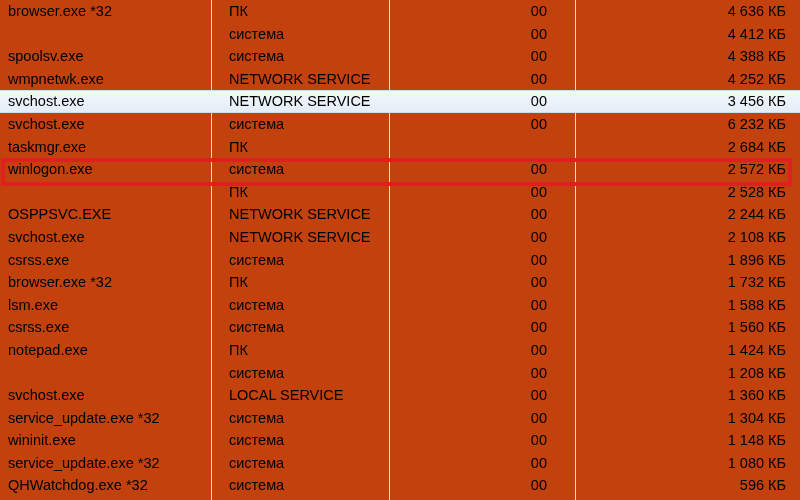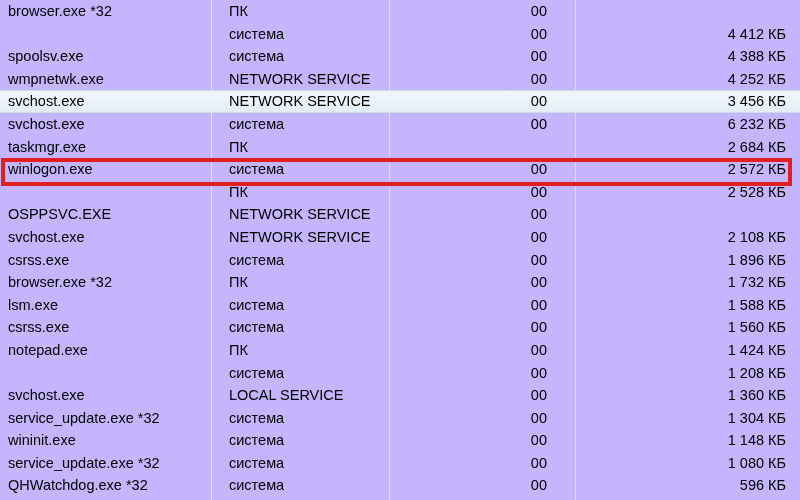--- a/index.html
+++ b/index.html
@@ -11,21 +11,21 @@
     height: 500px;
     overflow: hidden;
     background: #ffffff;
     font-family: "Liberation Sans", sans-serif;
   }
 
   #app {
     position: relative;
     width: 800px;
     height: 500px;
-    background: #c4b5fd;
+    background: #c2410c;
   }
 
   
   .col-rules {
     position: absolute;
     inset: 0;
     pointer-events: none;
   }
   .col-rule {
     position: absolute;
@@ -95,20 +95,21 @@
     <div class="col-rule r1"></div>
     <div class="col-rule r2"></div>
     <div class="col-rule r3"></div>
   </div>
 
   <div class="process-list" id="process-list">
       <div class="process-row">
         <div class="cell cell-name">browser.exe *32</div>
         <div class="cell cell-user">ПК</div>
         <div class="cell cell-cpu">00</div>
+        <div class="cell cell-mem">4 636 КБ</div>
       </div>
       <div class="process-row">
         <div class="cell cell-user">система</div>
         <div class="cell cell-cpu">00</div>
         <div class="cell cell-mem">4 412 КБ</div>
       </div>
       <div class="process-row">
         <div class="cell cell-name">spoolsv.exe</div>
         <div class="cell cell-user">система</div>
         <div class="cell cell-cpu">00</div>
@@ -145,20 +146,21 @@
       </div>
       <div class="process-row">
         <div class="cell cell-user">ПК</div>
         <div class="cell cell-cpu">00</div>
         <div class="cell cell-mem">2 528 КБ</div>
       </div>
       <div class="process-row">
         <div class="cell cell-name">OSPPSVC.EXE</div>
         <div class="cell cell-user">NETWORK SERVICE</div>
         <div class="cell cell-cpu">00</div>
+        <div class="cell cell-mem">2 244 КБ</div>
       </div>
       <div class="process-row">
         <div class="cell cell-name">svchost.exe</div>
         <div class="cell cell-user">NETWORK SERVICE</div>
         <div class="cell cell-cpu">00</div>
         <div class="cell cell-mem">2 108 КБ</div>
       </div>
       <div class="process-row">
         <div class="cell cell-name">csrss.exe</div>
         <div class="cell cell-user">система</div>

